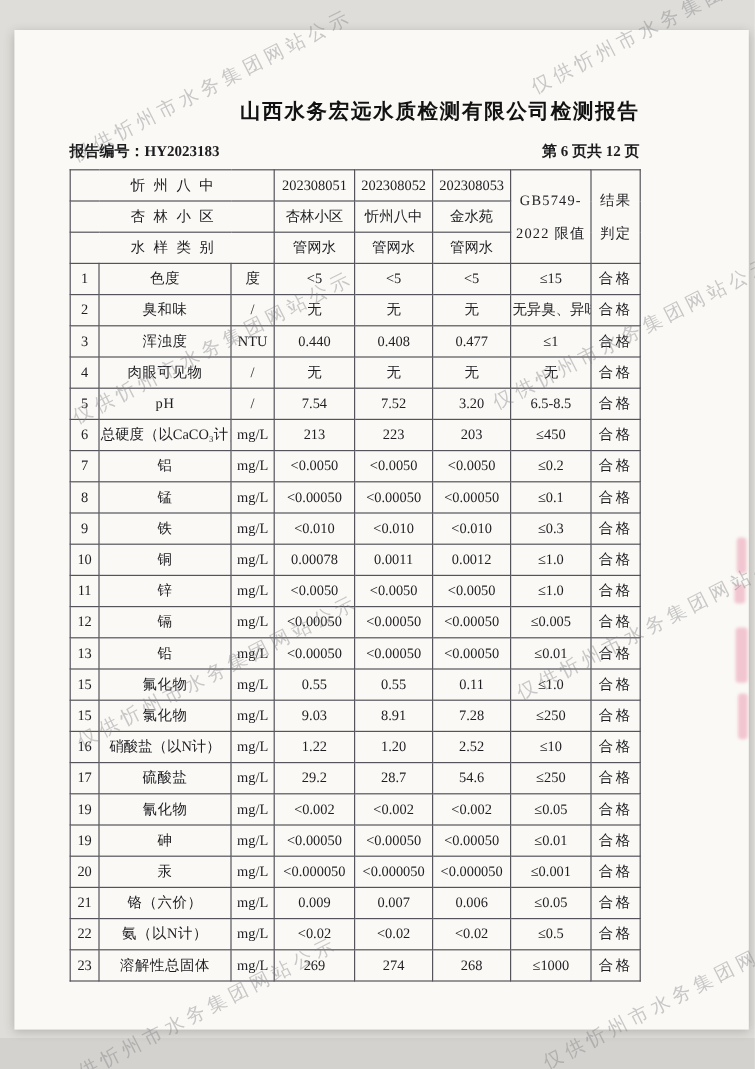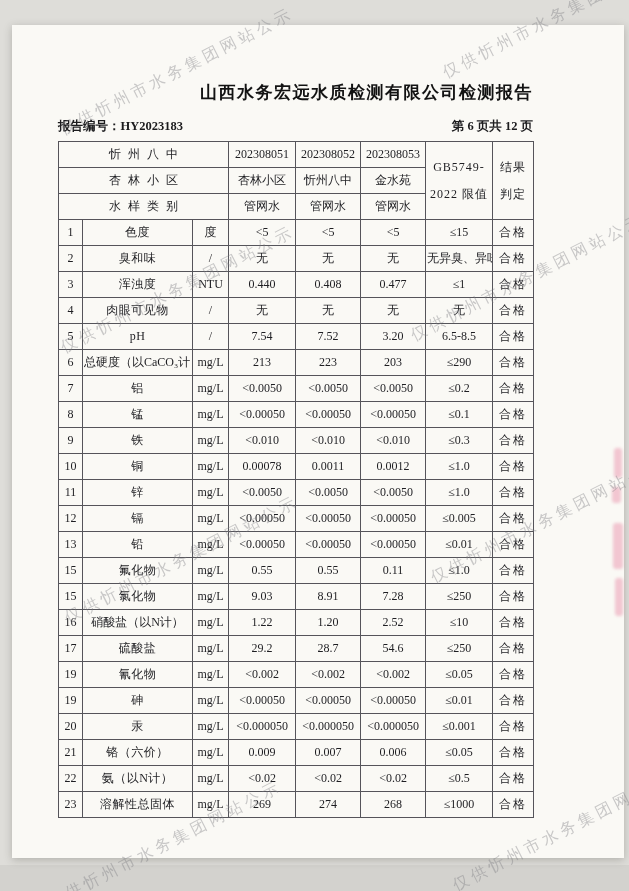--- a/index.html
+++ b/index.html
@@ -202,21 +202,21 @@
     <td>6.5-8.5</td>
     <td class="result-cell">合格</td>
   </tr>
             <tr>
     <td>6</td>
     <td class="pname">总硬度（以CaCO₃计）</td>
     <td>mg/L</td>
     <td>213</td>
     <td>223</td>
     <td>203</td>
-    <td>≤290</td>
+    <td>≤450</td>
     <td class="result-cell">合格</td>
   </tr>
             <tr>
     <td>7</td>
     <td class="pname">铝</td>
     <td>mg/L</td>
     <td>&lt;0.0050</td>
     <td>&lt;0.0050</td>
     <td>&lt;0.0050</td>
     <td>≤0.2</td>

